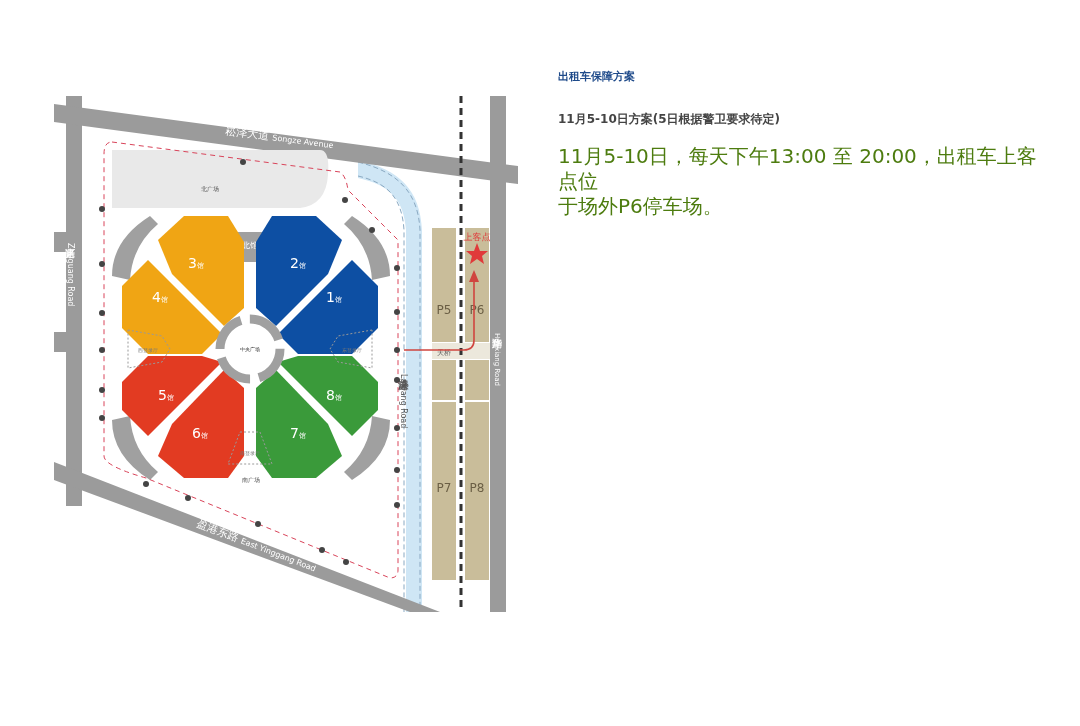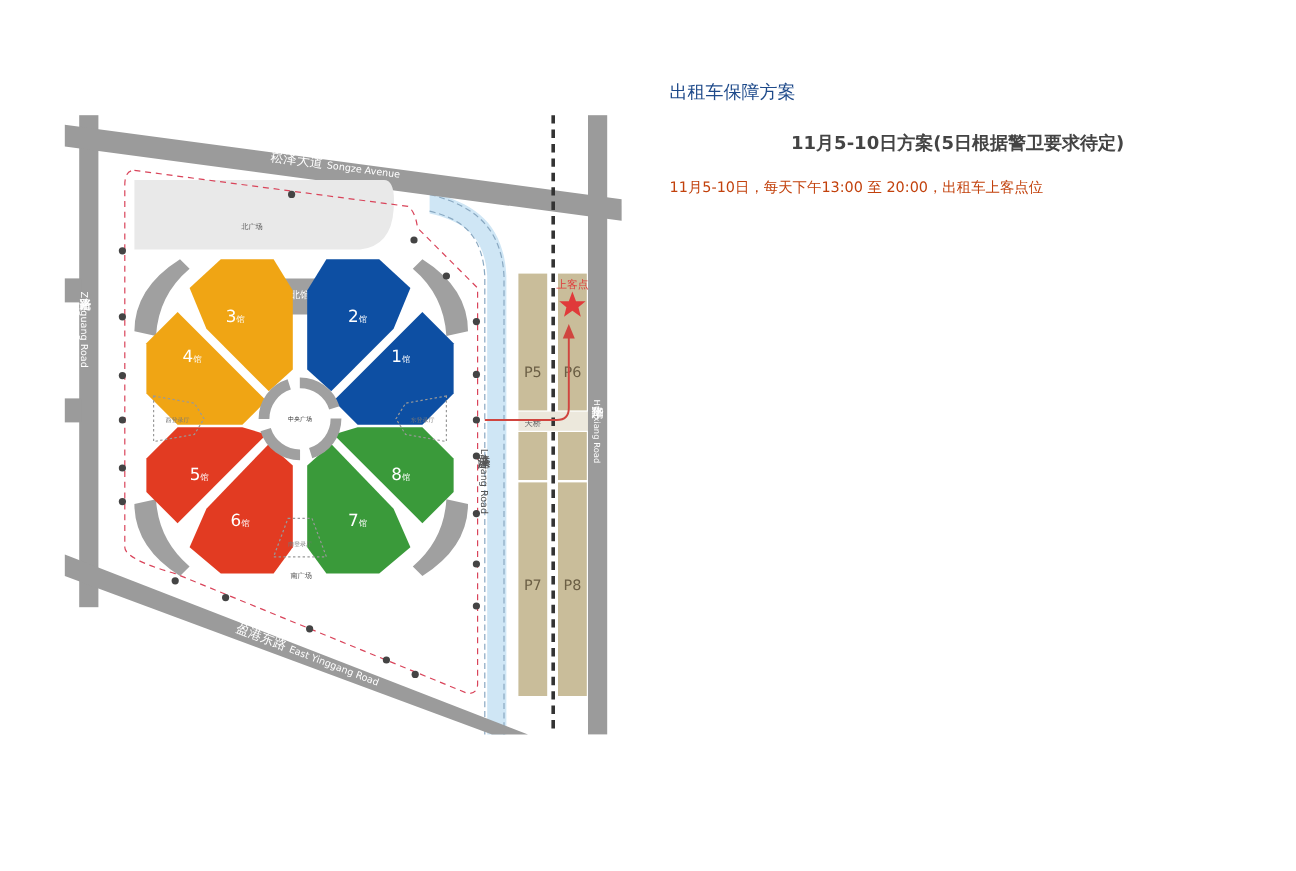--- a/index.html
+++ b/index.html
@@ -1,21 +1,21 @@
 <!DOCTYPE html>
 <html><head>
 <meta charset="utf-8">
 <style>
   html, body { margin: 0; padding: 0; background: #ffffff; }
   body { width: 1080px; height: 726px; position: relative; overflow: hidden; font-family: "DejaVu Sans", "Liberation Sans", sans-serif; }
   #map { position: absolute; left: 0; top: 0; width: 540px; height: 726px; }
   #info { position: absolute; left: 558px; top: 66px; width: 480px; }
-  .info-title { font-size: 15px; font-weight: normal; color: #1e4a8a; margin: 0 0 20px 0; line-height: 22px; }
-  .info-subtitle { font-size: 15px; font-weight: bold; color: #444444; margin: 0 0 14px 0; line-height: 22px; text-align: center; }
-  .info-line { font-size: 12px; color: #c2410c; line-height: 25px; margin: 0; }
+  .info-title { font-size: 11px; font-weight: bold; color: #1e4a8a; margin: 0 0 20px 0; line-height: 22px; }
+  .info-subtitle { font-size: 12px; font-weight: bold; color: #444444; margin: 0 0 14px 0; line-height: 22px; }
+  .info-line { font-size: 20px; color: #4d7c0f; line-height: 25px; margin: 0; }
   svg text { font-family: "DejaVu Sans", "Liberation Sans", sans-serif; }
 </style>
 </head>
 <body>
 
 <svg id="map" viewBox="0 0 540 726" width="540" height="726" xmlns="http://www.w3.org/2000/svg">
 
   <path d="M358,160 C400,170 420,190 422,230 L422,612 L406,612 L406,230 C404,200 390,185 358,178 Z" fill="#cfe6f5"></path>
   <path d="M358,162 C398,172 418,192 420,230 L420,612" fill="none" stroke="#8aa9c2" stroke-width="1" stroke-dasharray="5,3"></path>
   <path d="M358,176 C388,183 402,198 404,230 L404,612" fill="none" stroke="#8aa9c2" stroke-width="1" stroke-dasharray="5,3"></path>
@@ -132,13 +132,14 @@
     <circle cx="397" cy="505" r="3"></circle>
       <circle cx="322" cy="550" r="3"></circle>
       <circle cx="346" cy="562" r="3"></circle>
   </g>
 </svg>
 
 <div id="info">
   <h2 class="info-title">出租车保障方案</h2>
   <h3 class="info-subtitle">11月5-10日方案(5日根据警卫要求待定)</h3>
   <p class="info-line">11月5-10日，每天下午13:00 至 20:00，出租车上客点位</p>
+  <p class="info-line">于场外P6停车场。</p>
 </div>
 
 </body></html>

